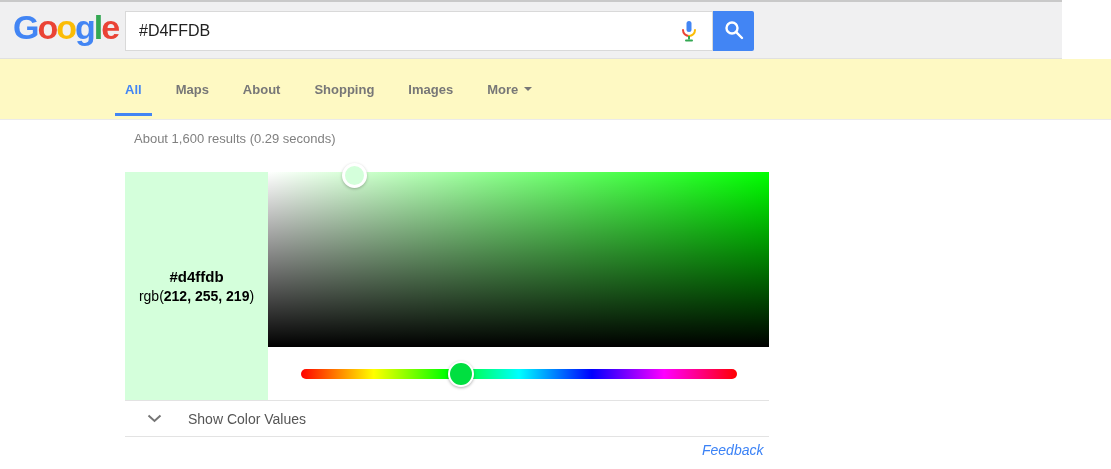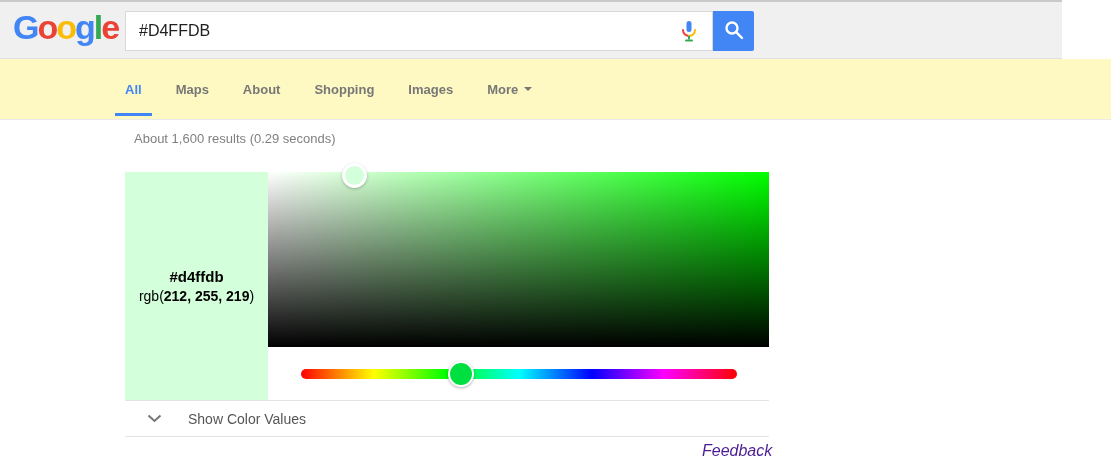--- a/index.html
+++ b/index.html
@@ -58,22 +58,22 @@
       #f0f 83.3%,#ff0080 91.7%,#f00 100%); cursor:pointer; }
   .hue-handle { position:absolute; left:180px; top:14px; width:26px; height:26px;
     border-radius:50%; border:2px solid #fff;
     box-shadow:0 1px 3px rgba(0,0,0,0.3); cursor:pointer; }
   .show-values { position:absolute; left:0; top:228px; width:644px; height:37px;
     background:#fff; border-top:1px solid #e3e3e3; border-bottom:1px solid #e3e3e3;
     display:flex; align-items:center; cursor:pointer; }
   .chev { margin-left:22px; display:flex; }
   .show-label { margin-left:26px; font-size:14px; color:#555; }
 
-  .feedback { position:absolute; left:702px; top:442px; font-size:16px;
-    font-style:italic; color:#4c1d95; cursor:pointer; }
+  .feedback { position:absolute; left:702px; top:442px; font-size:14px;
+    font-style:italic; color:#3b82f6; cursor:pointer; }
 </style>
 </head>
 <body>
 
 <div class="header">
   <div class="logo">
     <span style="color: rgb(66, 133, 244);">G</span><span style="color: rgb(234, 67, 53);">o</span><span style="color: rgb(251, 188, 5);">o</span><span style="color: rgb(66, 133, 244);">g</span><span style="color: rgb(52, 168, 83);">l</span><span style="color: rgb(234, 67, 53);">e</span>
   </div>
 
   <div class="search-box">

